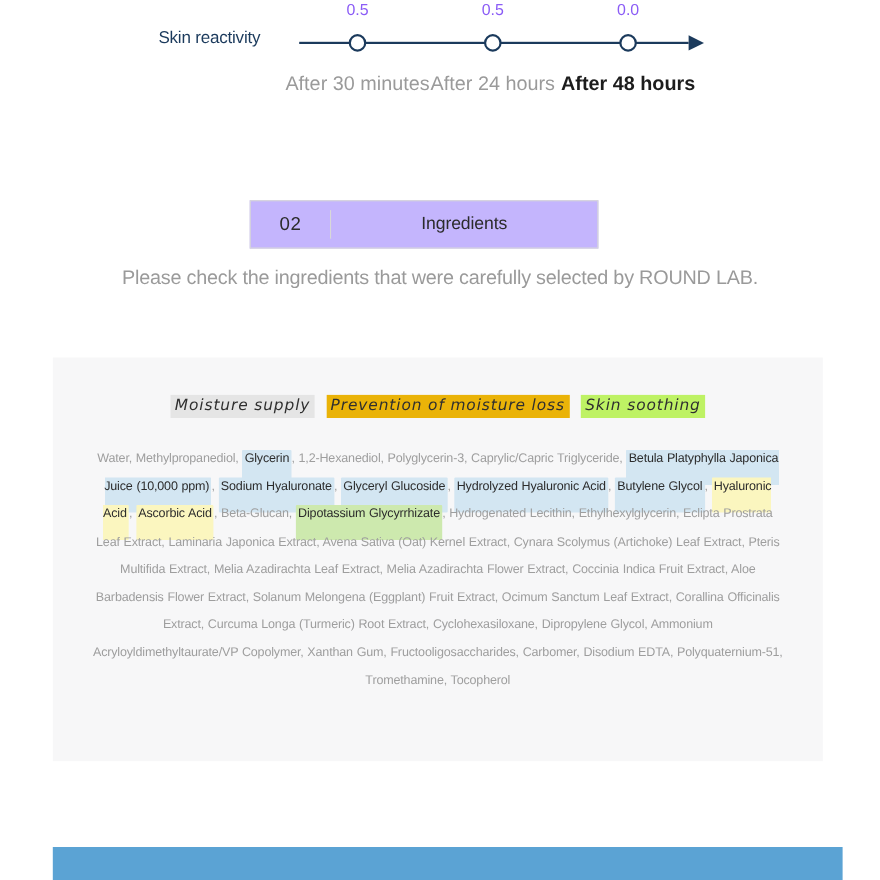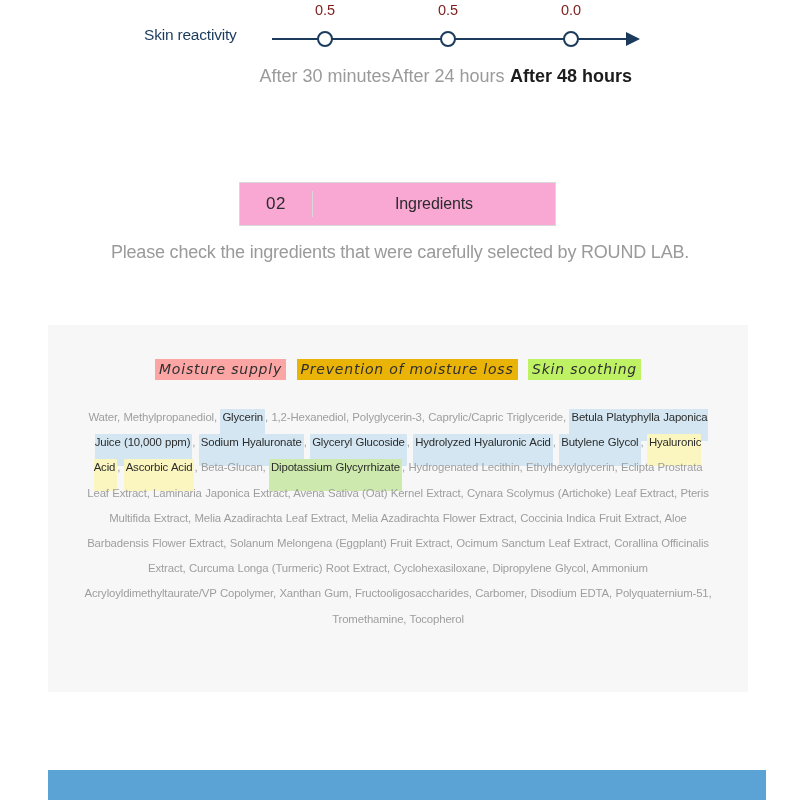--- a/index.html
+++ b/index.html
@@ -62,21 +62,21 @@
     height: 16px;
     border-radius: 50%;
     border: 2.2px solid #1b3a5c;
     background: #ffffff;
   }
 
   .tl-value {
     position: absolute;
     top: 2px;
     font-size: 14.5px;
-    color: #7f1d1d;
+    color: #8b5cf6;
     text-align: center;
     white-space: nowrap;
     transform: translateX(-50%);
   }
 
   .tl-caption {
     position: absolute;
     top: 66px;
     font-size: 18px;
     color: #9a9a9a;
@@ -85,26 +85,26 @@
     transform: translateX(-50%);
   }
   .tl-caption.emphasis {
     color: #1c1c1c;
     font-weight: bold;
   }
 
   
   .section-box {
     position: absolute;
-    left: 239px;
+    left: 227px;
     top: 182px;
     width: 317px;
     height: 44px;
     border: 1px solid #d8d8d8;
-    background: #f9a8d4;
+    background: #c4b5fd;
     display: flex;
     align-items: stretch;
   }
   .section-num {
     width: 72px;
     display: flex;
     align-items: center;
     justify-content: center;
     font-size: 17px;
     color: #2b2b2b;
@@ -226,21 +226,21 @@
     <div class="section-num">02</div>
     <div class="section-divider"></div>
     <div class="section-title">Ingredients</div>
   </div>
 
   <div class="section-sub">Please check the ingredients that were carefully selected by ROUND LAB.</div>
 
   <div class="ing-panel">
 
     <div class="legend-row">
-      <span class="legend-item hl-blue" style="background-color: #fca5a5;">Moisture supply</span>
+      <span class="legend-item hl-blue" style="background-color: #e5e5e5;">Moisture supply</span>
       <span class="legend-item hl-yellow" style="background-color: #eab308;">Prevention of moisture loss</span>
       <span class="legend-item hl-green" style="background-color: #bef264;">Skin soothing</span>
     </div>
 
     <div class="ing-text" id="ing-text">Water, Methylpropanediol, <span class="mark hl-blue" style="background-color: rgb(211, 230, 242);">Glycerin</span>, 1,2-Hexanediol, Polyglycerin-3, Caprylic/Capric Triglyceride, <span class="mark hl-blue" style="background-color: rgb(211, 230, 242);">Betula Platyphylla Japonica Juice (10,000 ppm)</span>, <span class="mark hl-blue" style="background-color: rgb(211, 230, 242);">Sodium Hyaluronate</span>, <span class="mark hl-blue" style="background-color: rgb(211, 230, 242);">Glyceryl Glucoside</span>, <span class="mark hl-blue" style="background-color: rgb(211, 230, 242);">Hydrolyzed Hyaluronic Acid</span>, <span class="mark hl-blue" style="background-color: rgb(211, 230, 242);">Butylene Glycol</span>, <span class="mark hl-yellow" style="background-color: rgb(251, 246, 191);">Hyaluronic Acid</span>, <span class="mark hl-yellow" style="background-color: rgb(251, 246, 191);">Ascorbic Acid</span>, Beta-Glucan, <span class="mark hl-green" style="background-color: rgb(205, 233, 174);">Dipotassium Glycyrrhizate</span>, Hydrogenated Lecithin, Ethylhexylglycerin, Eclipta Prostrata Leaf Extract, Laminaria Japonica Extract, Avena Sativa (Oat) Kernel Extract, Cynara Scolymus (Artichoke) Leaf Extract, Pteris Multifida Extract, Melia Azadirachta Leaf Extract, Melia Azadirachta Flower Extract, Coccinia Indica Fruit Extract, Aloe Barbadensis Flower Extract, Solanum Melongena (Eggplant) Fruit Extract, Ocimum Sanctum Leaf Extract, Corallina Officinalis Extract, Curcuma Longa (Turmeric) Root Extract, Cyclohexasiloxane, Dipropylene Glycol, Ammonium Acryloyldimethyltaurate/VP Copolymer, Xanthan Gum, Fructooligosaccharides, Carbomer, Disodium EDTA, Polyquaternium-51, Tromethamine, Tocopherol</div>
   </div>
 
   <div class="bottom-bar" style="background-color: rgb(91, 163, 212);"></div>
 
 </div>

